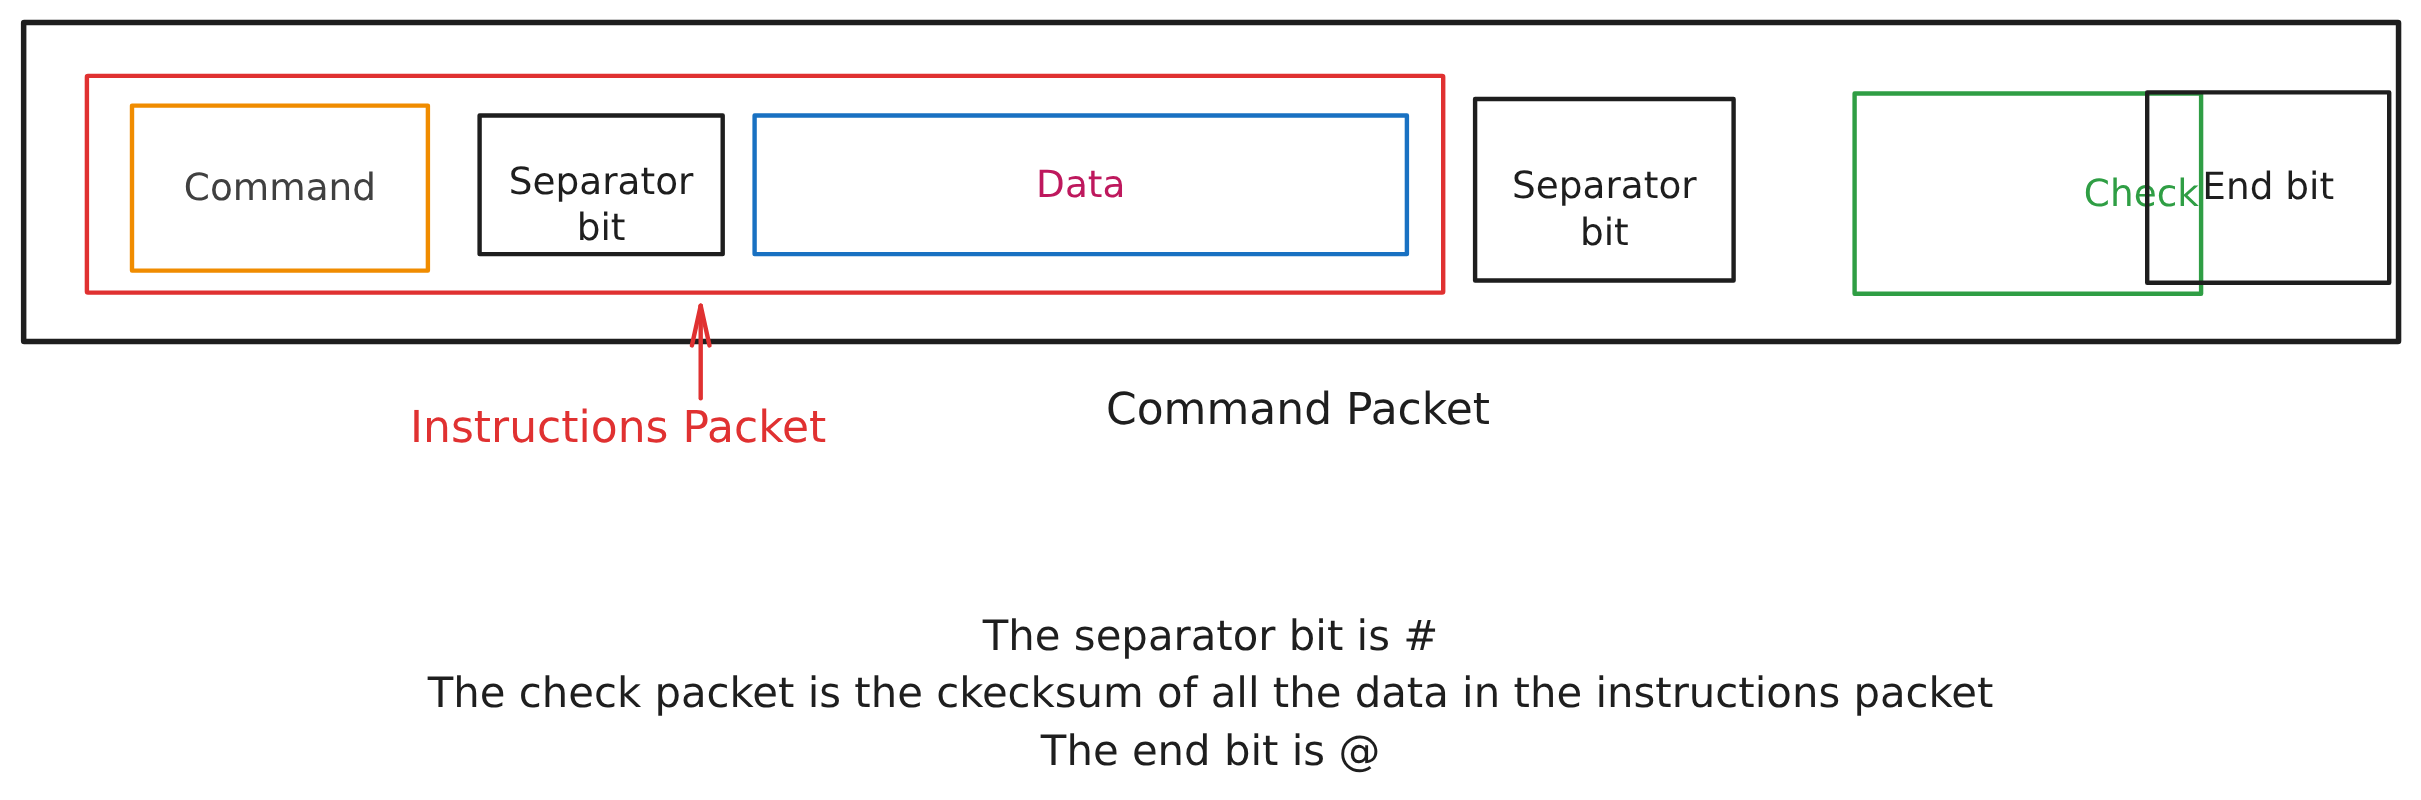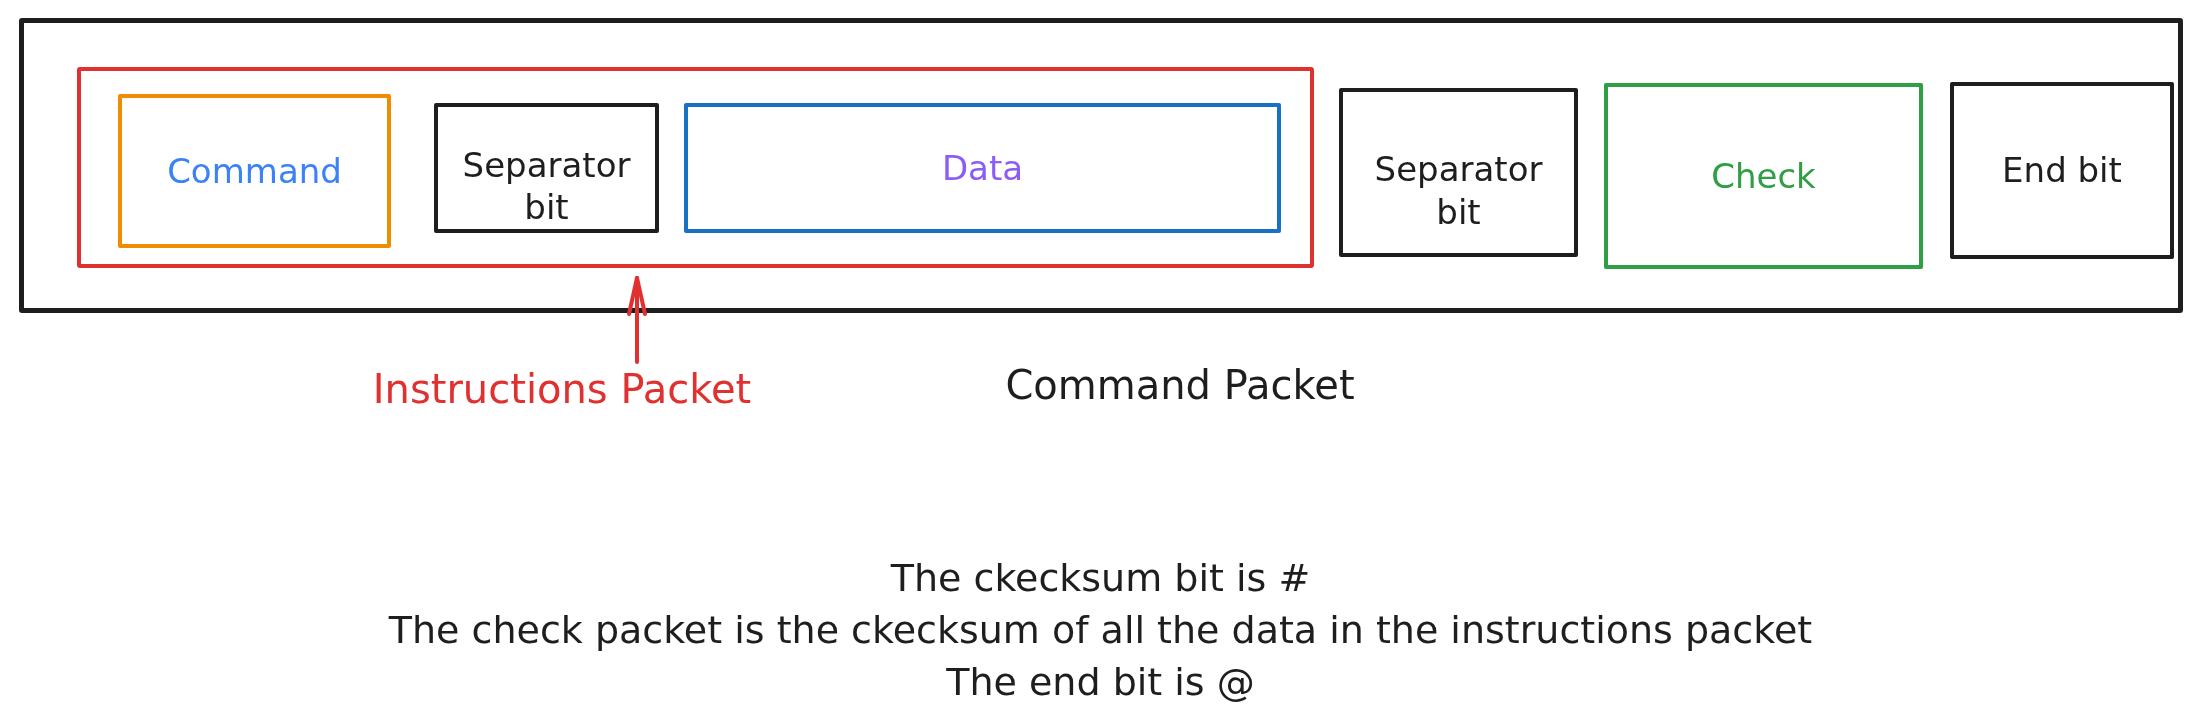--- a/index.html
+++ b/index.html
@@ -37,25 +37,25 @@
     position: absolute;
     box-sizing: border-box;
     border-radius: 2px;
     display: flex;
     align-items: center;
     justify-content: center;
     text-align: center;
     font-size: 34px;
     line-height: 1.25;
   }
-  .b-command { left: 118px;  top: 94px;  width: 273px; height: 154px; border: 4px solid #f08c00; color: #3b82f6; }
+  .b-command { left: 118px;  top: 94px;  width: 273px; height: 154px; border: 4px solid #f08c00; color: #404040; }
   .b-sep1    { left: 434px;  top: 103px; width: 225px; height: 130px; border: 4px solid #1e1e1e; color: #1e1e1e; }
-  .b-data    { left: 684px;  top: 103px; width: 597px; height: 130px; border: 4px solid #1971c2; color: #8b5cf6; }
+  .b-data    { left: 684px;  top: 103px; width: 597px; height: 130px; border: 4px solid #1971c2; color: #be185d; }
   .b-sep2    { left: 1339px; top: 88px;  width: 239px; height: 169px; border: 4px solid #1e1e1e; color: #1e1e1e; }
-  .b-check   { left: 1604px; top: 83px;  width: 319px; height: 186px; border: 4px solid #2f9e44; color: #2f9e44; }
+  .b-check   { left: 1684px; top: 83px;  width: 319px; height: 186px; border: 4px solid #2f9e44; color: #2f9e44; justify-content: flex-end; }
   .b-endbit  { left: 1950px; top: 82px;  width: 224px; height: 177px; border: 4px solid #1e1e1e; color: #1e1e1e; }
   .lbl { display: inline-block; }
   .lbl.wrap { width: min-content; margin-top: 36px; } 
   .lbl.nowrap { white-space: nowrap; }
 
   
   .arrow {
     position: absolute;
     left: 607px; top: 270px;
     width: 60px; height: 98px;
@@ -63,21 +63,21 @@
 
   
   .ann {
     position: absolute;
     transform: translateX(-50%);
     font-size: 40px;
     font-weight: normal;
     white-space: nowrap;
   }
   .ann-instructions { left: 562px; top: 366px; color: #e03131; }
-  .ann-command     { left: 1180px; top: 362px; color: #1e1e1e; }
+  .ann-command     { left: 1180px; top: 349px; color: #1e1e1e; }
 
   
   .notes {
     position: absolute;
     left: 0; top: 552px;
     width: 2201px;
     text-align: center;
     font-size: 38px;
     line-height: 52px;
     color: #1e1e1e;
@@ -120,18 +120,18 @@
     <path d="M30 92 L30 8" stroke="#e03131" stroke-width="4" stroke-linecap="round" fill="none"></path>
     <path d="M30 8 L22 44" stroke="#e03131" stroke-width="4" stroke-linecap="round" fill="none"></path>
     <path d="M30 8 L38 44" stroke="#e03131" stroke-width="4" stroke-linecap="round" fill="none"></path>
   </svg>
 
   <div class="ann ann-instructions">Instructions Packet</div>
 
   <div class="ann ann-command">Command Packet</div>
 
   <div class="notes">
-    <div>The ckecksum bit is #</div>
+    <div>The separator bit is #</div>
     <div>The check packet is the ckecksum of all the data in the instructions packet</div>
     <div>The end bit is @</div>
   </div>
 
 </div>
 
 </body></html>

